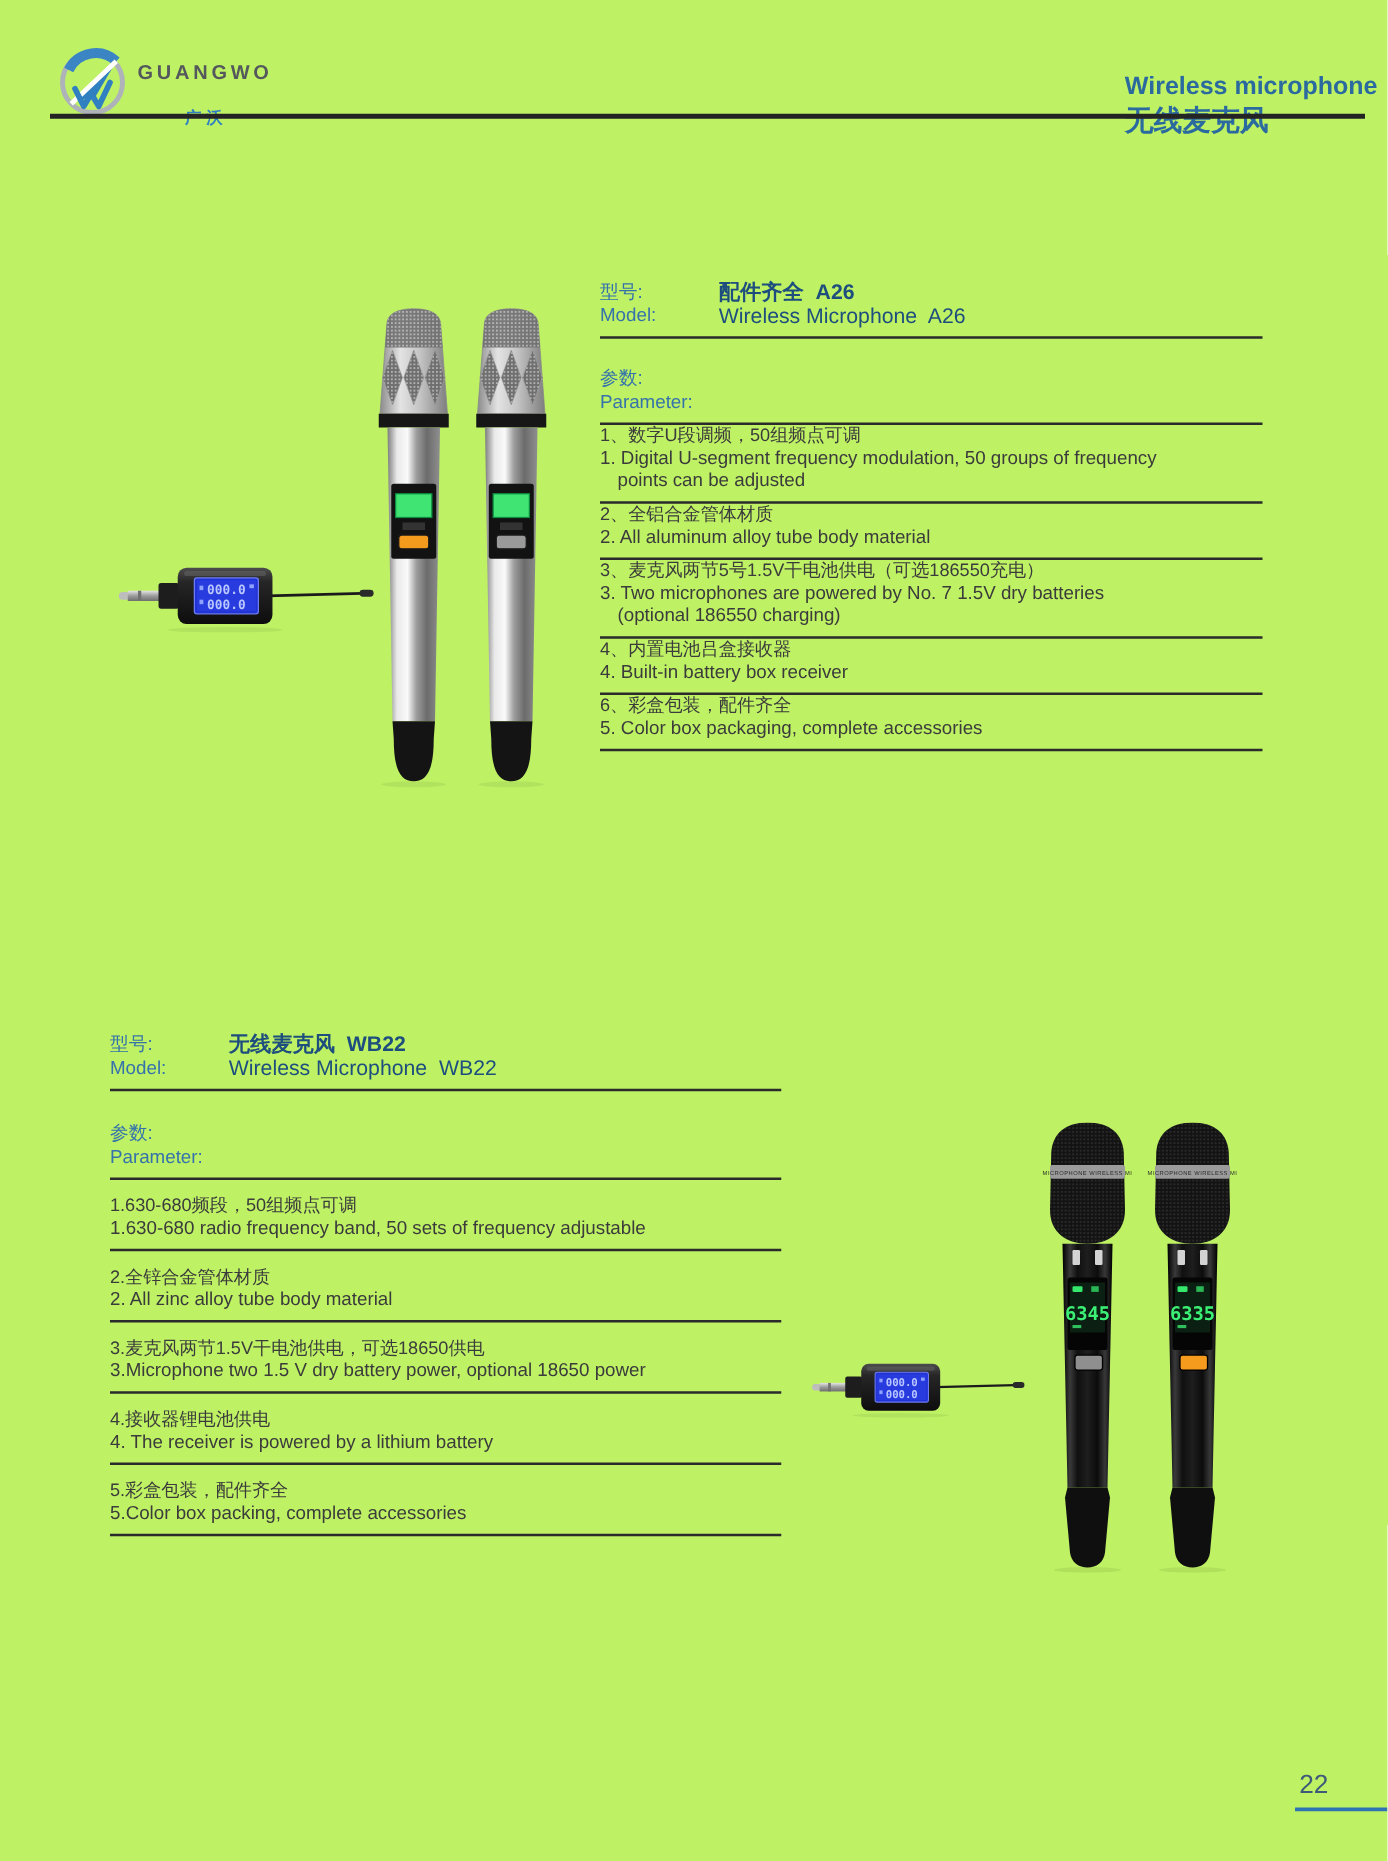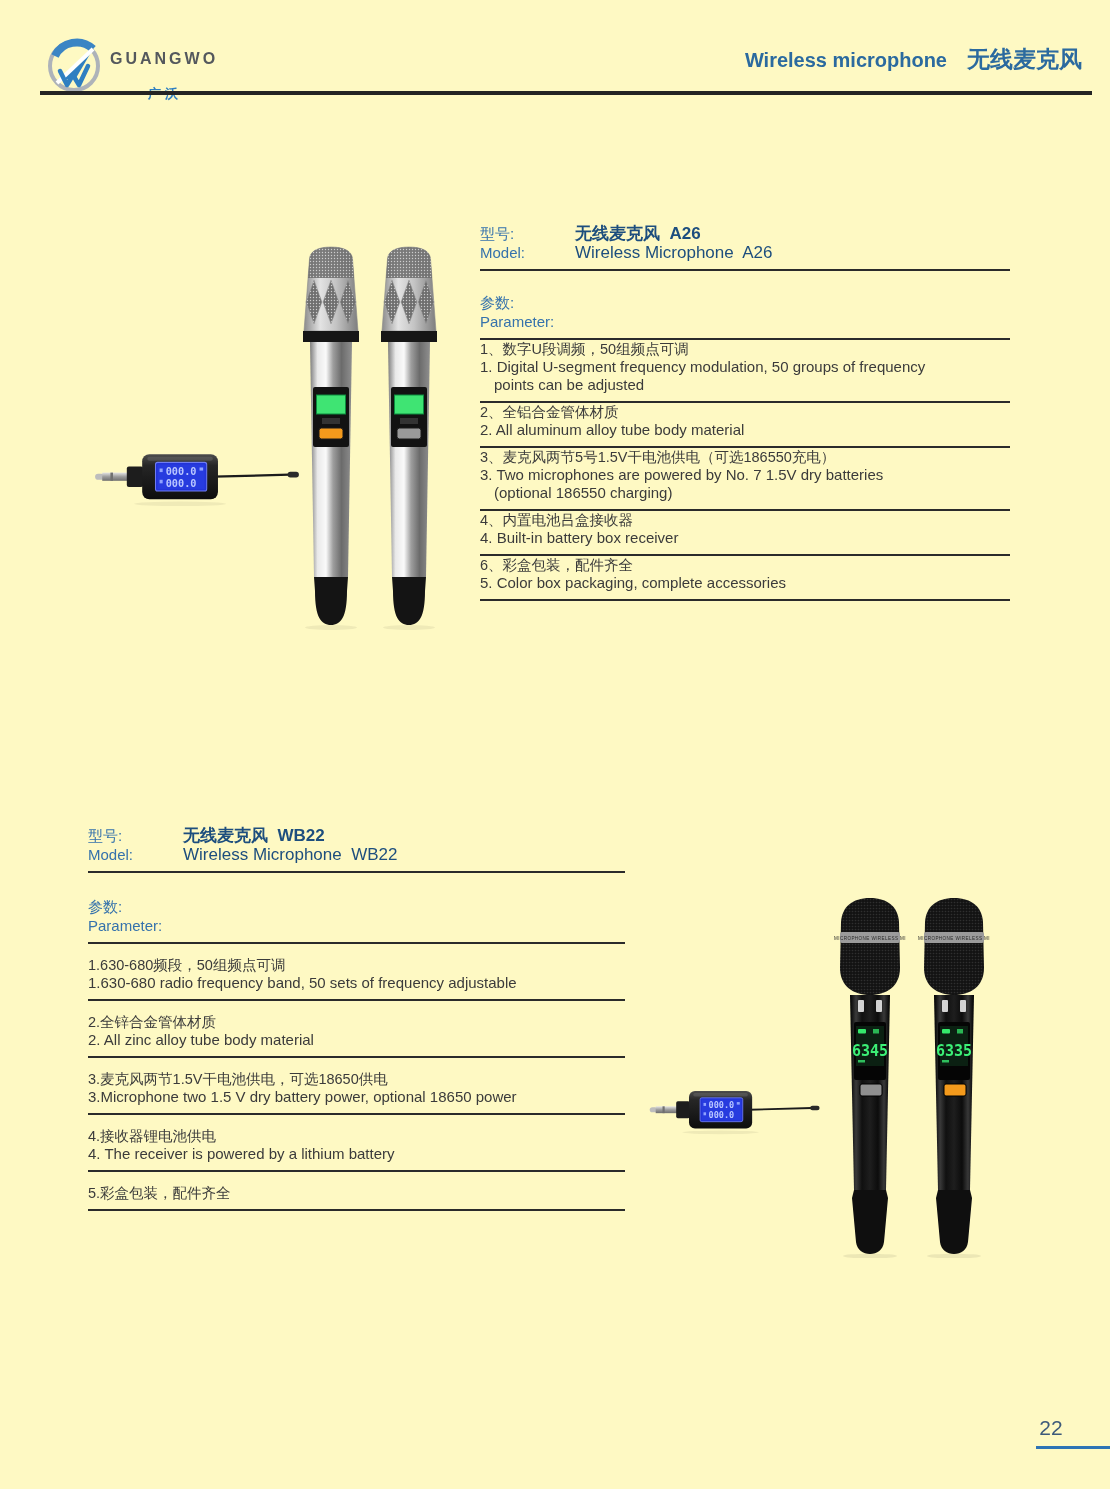--- a/index.html
+++ b/index.html
@@ -1,28 +1,28 @@
 <!DOCTYPE html>
 <html><head>
 <meta charset="utf-8">
 <style>
   * { margin:0; padding:0; box-sizing:border-box; }
   html,body { background:#ffffff; }
   .page {
-    position:relative; width:1110px; height:1489px; background:#fef9c3;
+    position:relative; width:1110px; height:1489px; background:#bef264;
     font-family:"Liberation Sans", sans-serif; color:#3b3b3b; overflow:hidden;
   }
 
   
   .logo { position:absolute; left:46px; top:38px; display:flex; align-items:flex-start; }
   .logo-emblem { width:56px; height:56px; }
   .logo-text { margin-left:8px; margin-top:12px; }
   .brand-en { font-size:16px; font-weight:bold; letter-spacing:3px; color:#54585d; }
   .brand-cn { font-size:13px; font-weight:bold; color:#2f7fc1; letter-spacing:4px; padding-left:38px; margin-top:17px; }
-  .header-title { position:absolute; right:28px; top:44px; display:flex; align-items:baseline; }
+  .header-title { position:absolute; right:28px; top:58px; display:flex; align-items:baseline;flex-direction:column; }
   .title-en { font-size:20px; font-weight:bold; color:#2b6a9f; }
   .title-cn { font-size:23px; font-weight:bold; color:#2b6a9f; margin-left:20px; }
   .header-rule { position:absolute; left:40px; top:91px; width:1052px; height:4px; background:#242424; }
 
   
   .info { position:absolute; }
   .info-a26 { left:480px; top:224px; width:530px; }
   .info-wb22 { left:88px; top:826px; width:537px; }
 
   .model-row { display:grid; grid-template-columns:95px 1fr; border-bottom:2px solid #2b2b2b; padding-bottom:7px; }
@@ -163,21 +163,21 @@
     </svg>
   </div>
 
   <div class="info info-a26">
     <div class="model-row">
       <div>
         <div class="lab">型号:</div>
         <div class="lab">Model:</div>
       </div>
       <div>
-        <div class="model-name-cn">无线麦克风  A26</div>
+        <div class="model-name-cn">配件齐全  A26</div>
         <div class="model-name-en">Wireless Microphone  A26</div>
       </div>
     </div>
     <div class="param-row">
       <div class="lab">参数:</div>
       <div class="lab">Parameter:</div>
     </div>
     <div class="feature">
       <div class="feat-cn">1、数字U段调频，50组频点可调</div>
       <div class="feat-en">1. Digital U-segment frequency modulation, 50 groups of frequency
@@ -228,20 +228,21 @@
     <div class="feature">
       <div class="feat-cn">3.麦克风两节1.5V干电池供电，可选18650供电</div>
       <div class="feat-en">3.Microphone two 1.5 V dry battery power, optional 18650 power</div>
     </div>
     <div class="feature">
       <div class="feat-cn">4.接收器锂电池供电</div>
       <div class="feat-en">4. The receiver is powered by a lithium battery</div>
     </div>
     <div class="feature">
       <div class="feat-cn">5.彩盒包装，配件齐全</div>
+      <div class="feat-en">5.Color box packing, complete accessories</div>
     </div>
   </div>
 
   <div class="figure fig-wb22">
 
     <svg class="receiver" style="left:8px; top:205px; width:175px;" viewBox="0 0 205 58">
       <line x1="118" y1="29" x2="192" y2="27" stroke="#1b1b1b" stroke-width="2.2"></line>
       <rect x="190" y="24.2" width="11" height="5.5" rx="2.7" fill="#2a2a2a"></rect>
       <rect x="2" y="26" width="9" height="6" rx="3" fill="#bdbdbd"></rect>
       <rect x="9" y="25" width="26" height="8" fill="url(#metalG)"></rect>

